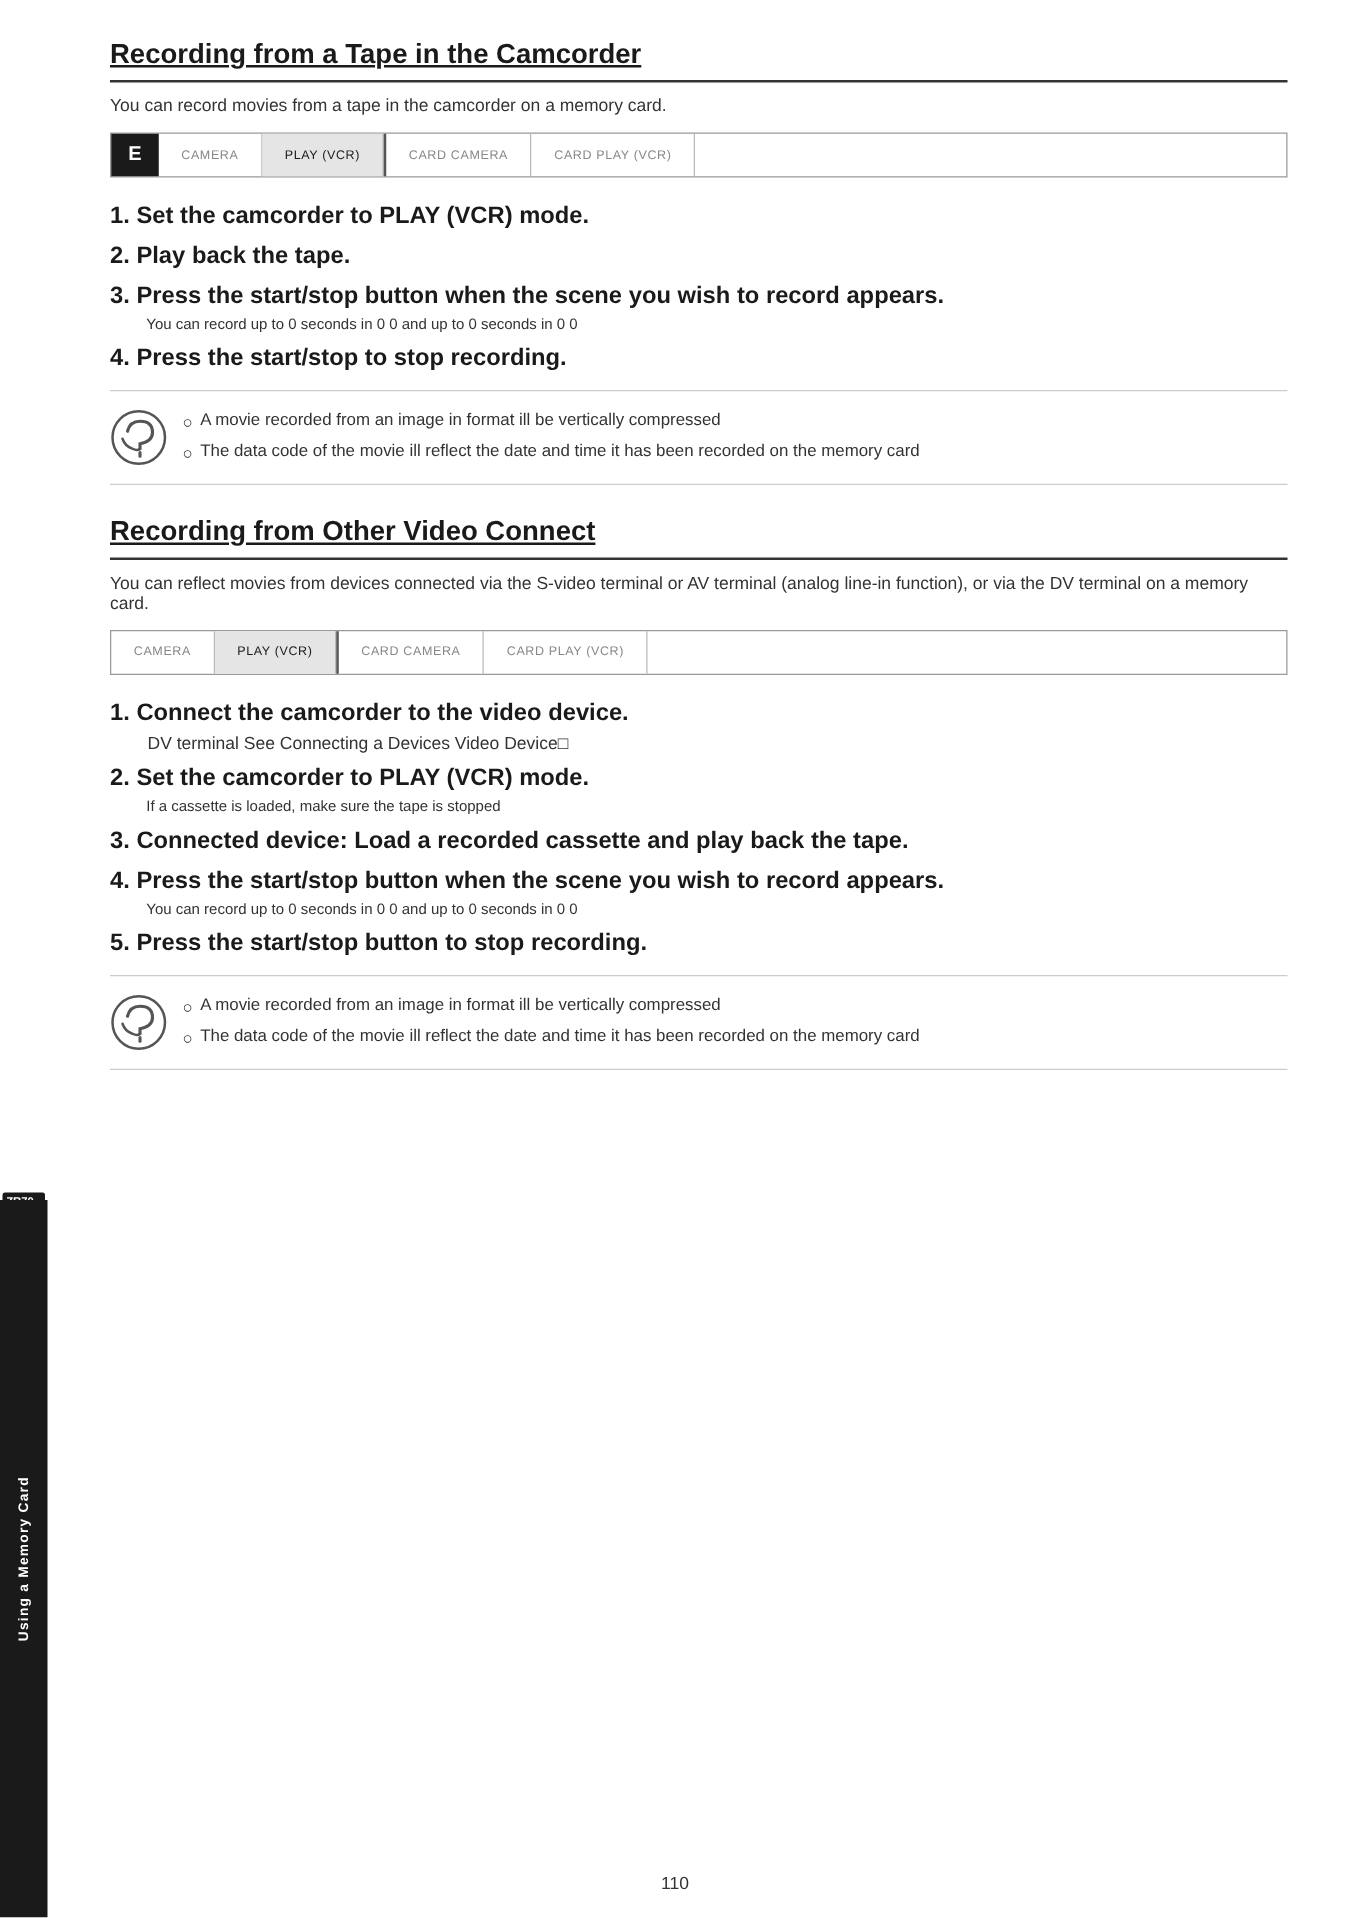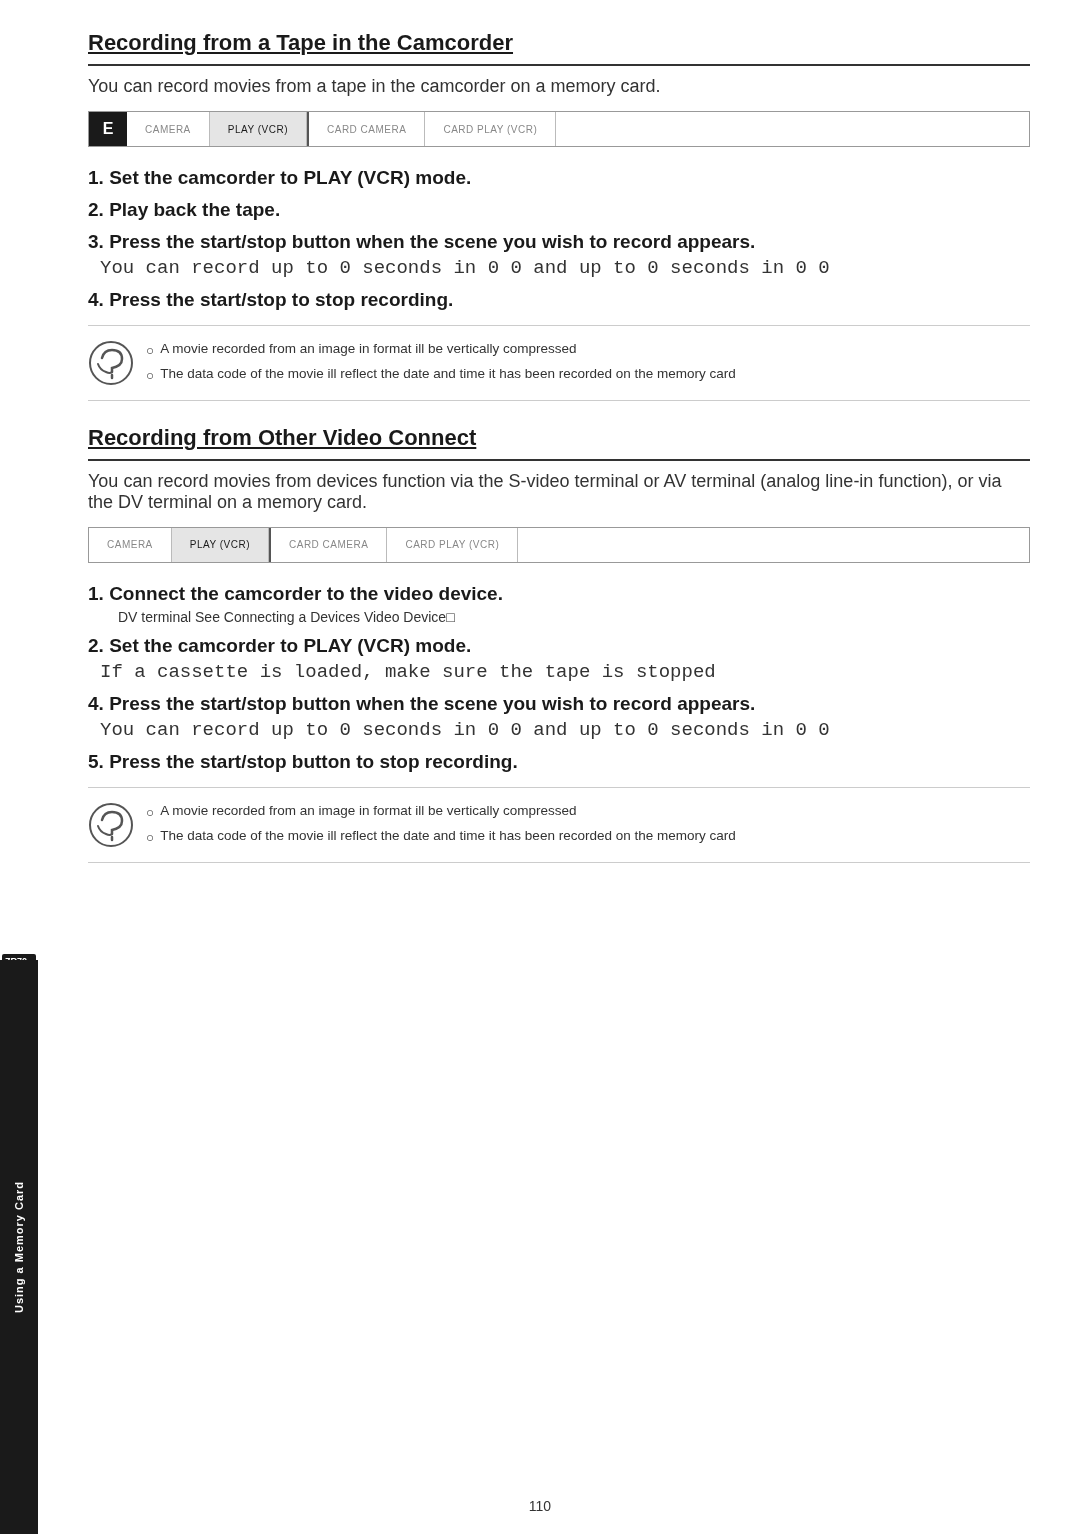--- a/index.html
+++ b/index.html
@@ -78,21 +78,21 @@
     
     .section-title {
       font-size: 22px;
       font-weight: bold;
       text-decoration: underline;
       margin-bottom: 8px;
       color: #1a1a1a;
     }
 
     .section-subtitle {
-      font-size: 18px;
+      font-size: 14px;
       color: #333;
       margin-bottom: 14px;
     }
 
     
     .mode-bar {
       display: flex;
       align-items: center;
       border: 1px solid #999;
       margin-bottom: 20px;
@@ -141,25 +141,24 @@
       margin-bottom: 10px;
     }
 
     .step-heading {
       font-size: 19px;
       font-weight: bold;
       margin-bottom: 4px;
     }
 
     .step-body {
-      font-size: 19px;
-      margin-left: 12px;
+      font-size: 12px;
+      margin-left: 29px;
       color: #333;
       margin-bottom: 4px;
-      font-family: Liberation Mono, monospace;
     }
 
     
     .note-box {
       display: flex;
       align-items: flex-start;
       gap: 12px;
       border-top: 1px solid #ccc;
       border-bottom: 1px solid #ccc;
       padding: 12px 0;
@@ -287,21 +286,21 @@
         </div>
         <div class="note-line">
           <span class="circle-bullet">○</span>
           <span>The data code of the movie   ill reflect the date and time it has been recorded on the memory card</span>
         </div>
       </div>
     </div>
 
     <h1 class="section-title">Recording from Other Video Connect</h1>
     <hr class="section-divider">
-    <p class="section-subtitle">You can record movies from devices function via the S-video terminal or AV terminal (analog line-in function), or via the DV terminal on a memory card.</p>
+    <p class="section-subtitle">You can reflect movies from devices connected via the S-video terminal or AV terminal (analog line-in function), or via the DV terminal on a memory card.</p>
 
     <div class="mode-bar">
       <div class="mode-btn">CAMERA</div>
       <div class="mode-btn active">PLAY (VCR)</div>
       <div class="mode-divider"></div>
       <div class="mode-btn">CARD CAMERA</div>
       <div class="mode-btn">CARD PLAY (VCR)</div>
     </div>
 
     <div class="step">
@@ -315,20 +314,26 @@
     </div>
 
     <div class="step">
       <div class="step-heading">
         <span>2.</span>
         <span>Set the camcorder to PLAY (VCR) mode.</span>
       </div>
       <div class="step-body">If a cassette is loaded, make sure the tape is stopped</div>
     </div>
 
+    <div class="step">
+      <div class="step-heading">
+        <span>3.</span>
+        <span>Connected device: Load a recorded cassette and play back the tape.</span>
+      </div>
+    </div>
 
     <div class="step">
       <div class="step-heading">
         <span>4.</span>
         <span>Press the start/stop button when the scene you wish to record appears.</span>
       </div>
       <div class="step-body">You can record up to  0 seconds in   0    0 and up to  0 seconds in   0     0</div>
     </div>
 
     <div class="step">

